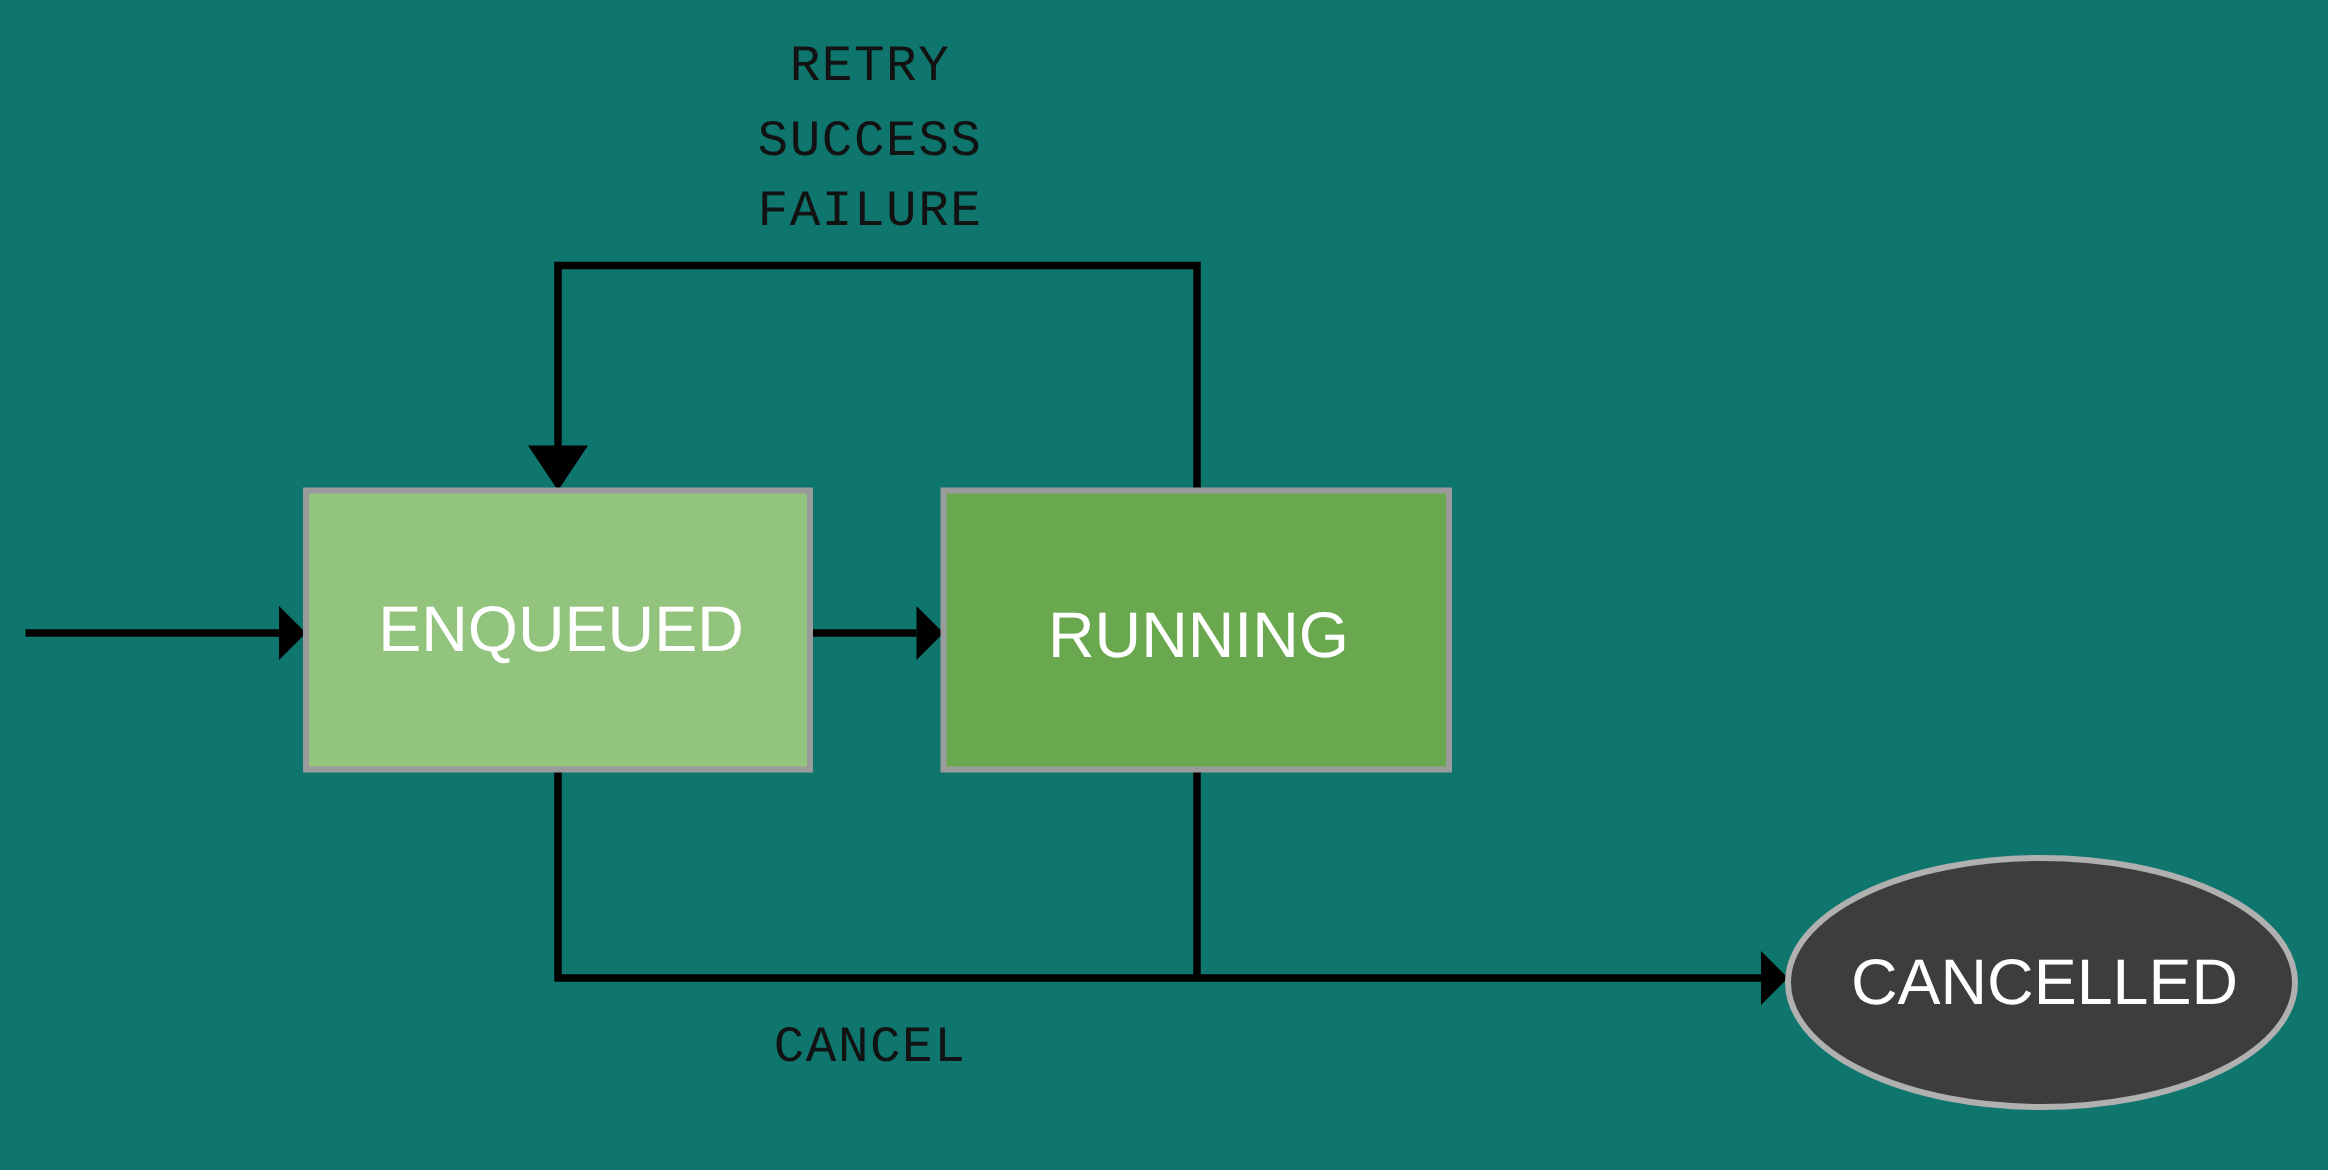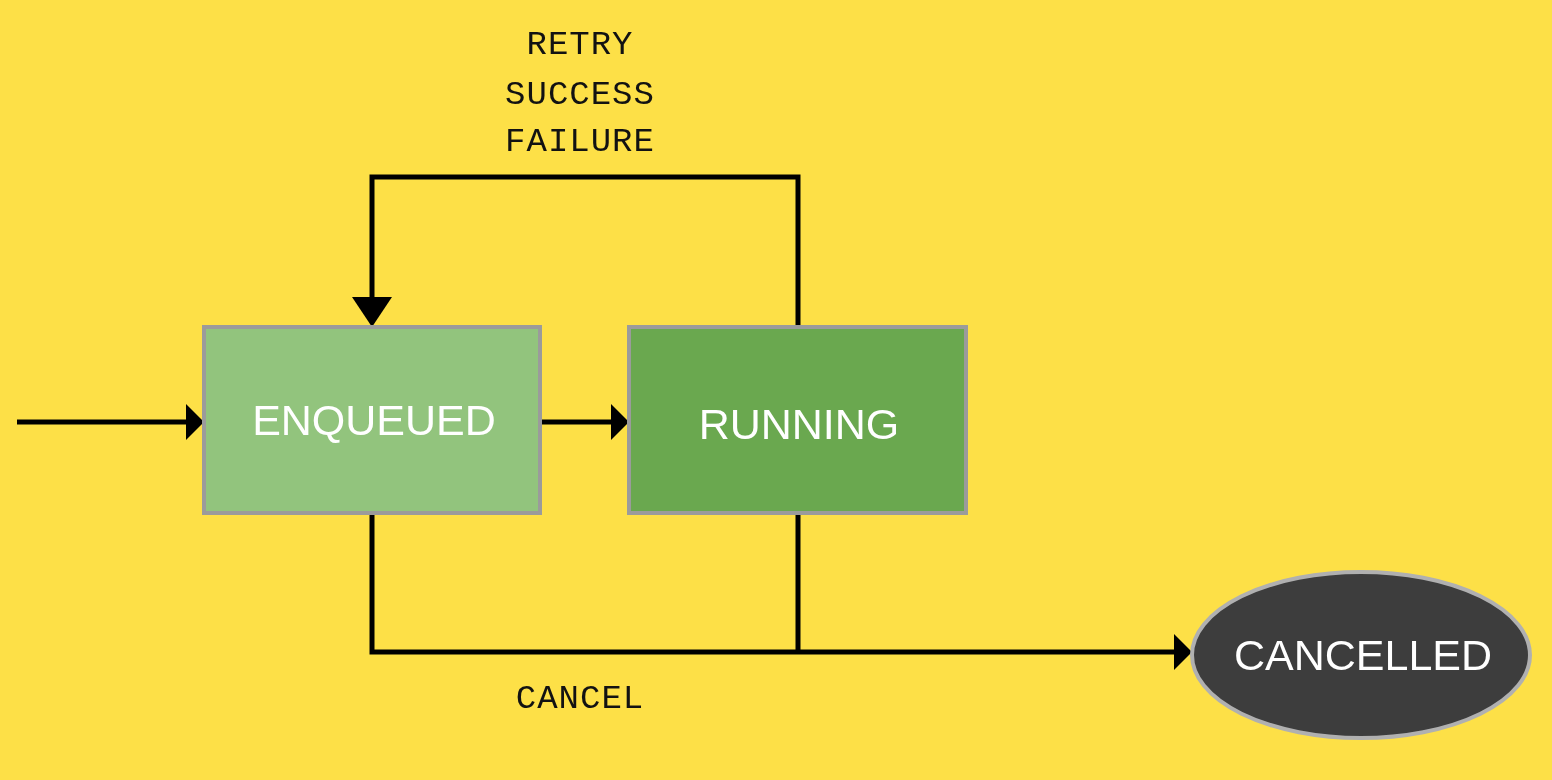--- a/index.html
+++ b/index.html
@@ -9,21 +9,21 @@
     background: #ffffff;
   }
   body {
     font-family: "Liberation Sans", sans-serif;
     -webkit-font-smoothing: antialiased;
   }
   #canvas {
     position: relative;
     width: 1552px;
     height: 780px;
-    background: #fde047;
+    background: #0f766e;
     overflow: hidden;
   }
   #diagram-svg {
     position: absolute;
     top: 0;
     left: 0;
     width: 1552px;
     height: 780px;
     display: block;
   }

